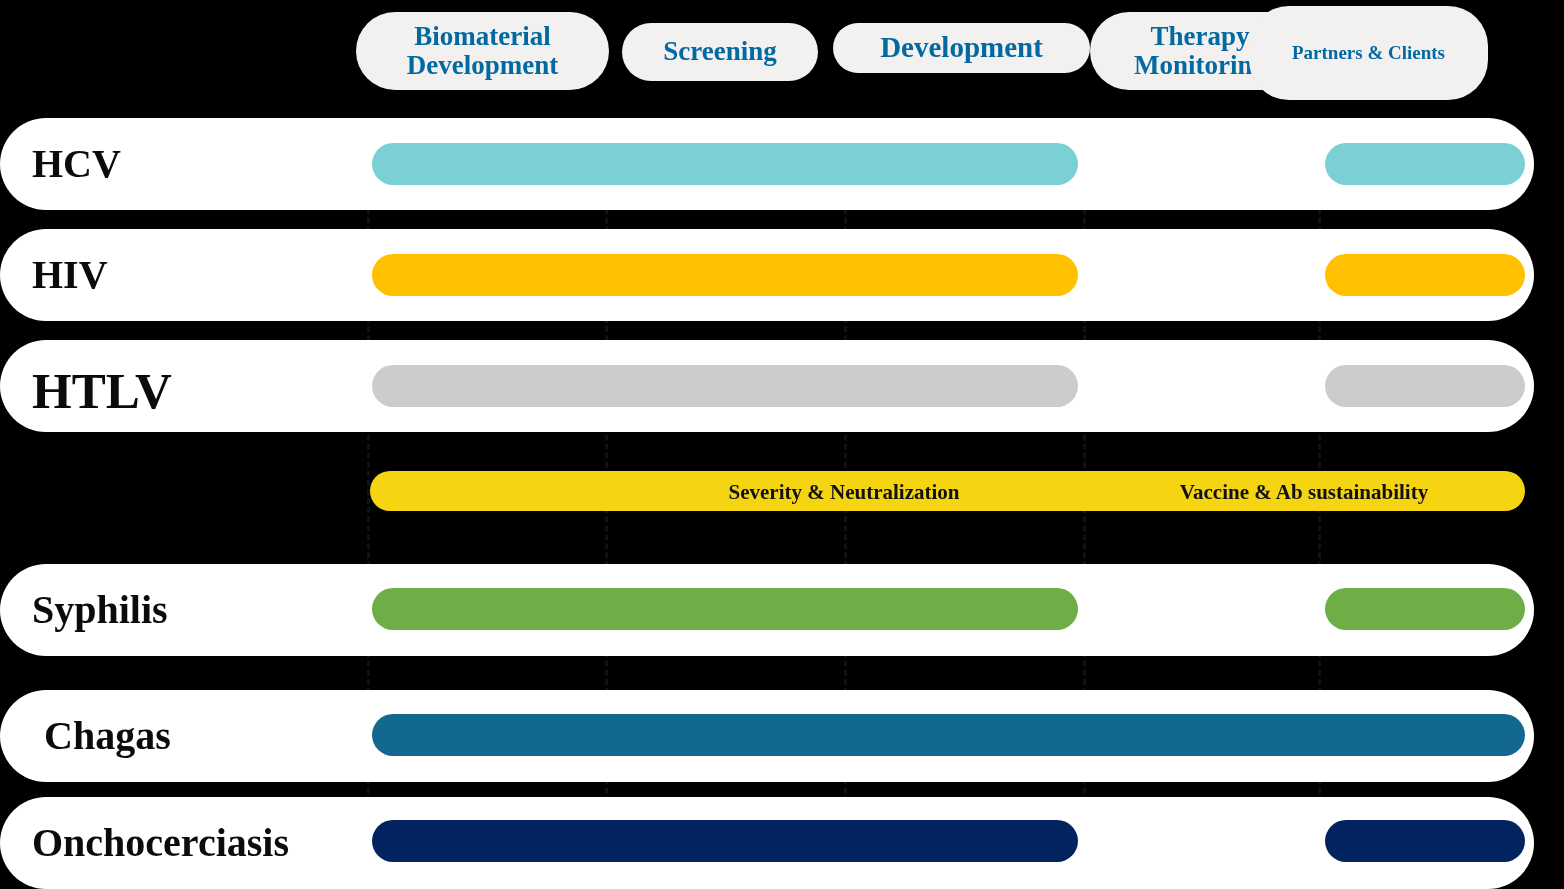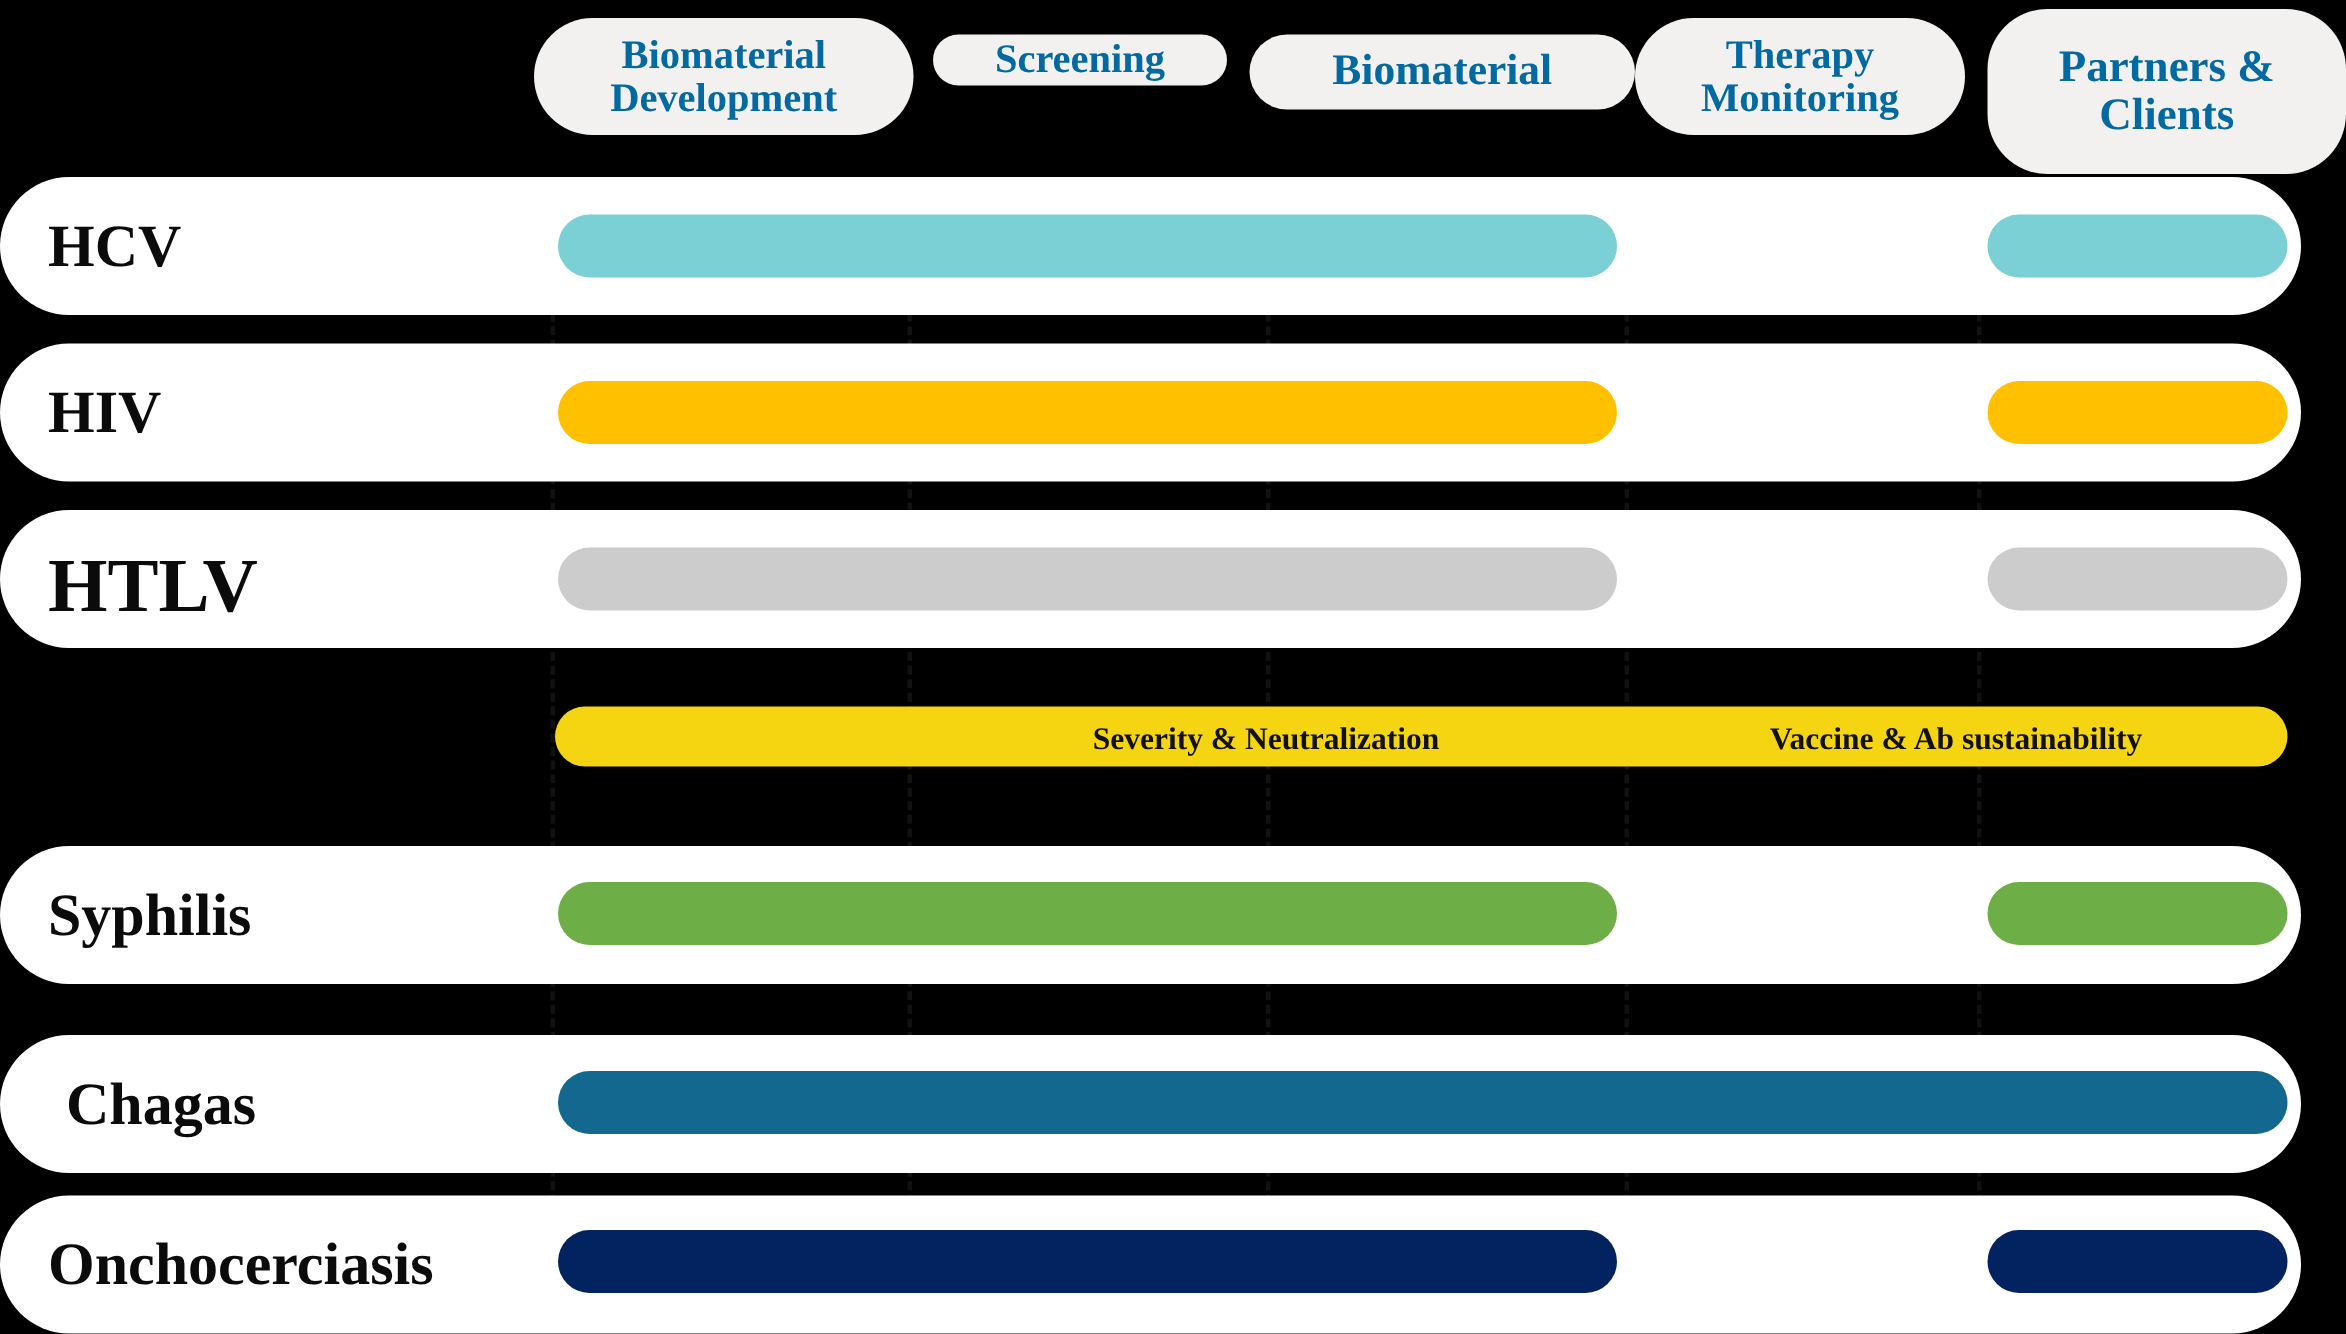--- a/index.html
+++ b/index.html
@@ -28,24 +28,24 @@
   .annot-text{position:absolute;font-weight:700;color:#111;white-space:nowrap;
               text-align:center;}
 </style>
 </head>
 <body>
 
 <div id="stage">
 
   <div id="headers">
       <div class="hdr" style="left: 356px; top: 12px; width: 253px; height: 78px; font-size: 27px;">Biomaterial Development</div>
-      <div class="hdr" style="left: 622px; top: 23px; width: 196px; height: 34px; font-size: 27px;">Screening</div>
-      <div class="hdr" style="left: 833px; top: 23px; width: 257px; height: 50px; font-size: 29px;">Biomaterial</div>
+      <div class="hdr" style="left: 622px; top: 23px; width: 196px; height: 58px; font-size: 27px;">Screening</div>
+      <div class="hdr" style="left: 833px; top: 23px; width: 257px; height: 50px; font-size: 29px;">Development</div>
       <div class="hdr" style="left: 1090px; top: 12px; width: 220px; height: 78px; font-size: 27px;">Therapy Monitoring</div>
-      <div class="hdr" style="left: 1325px; top: 6px; width: 239px; height: 110px; font-size: 30px;">Partners &amp; Clients</div>
+      <div class="hdr" style="left: 1249px; top: 6px; width: 239px; height: 94px; font-size: 19px;">Partners &amp; Clients</div>
     </div>
 
   <div id="dividers">
       <div class="vline" style="left: 367px; top: 118px; height: 766px;"></div>
       <div class="vline" style="left: 605px; top: 118px; height: 766px;"></div>
       <div class="vline" style="left: 844px; top: 118px; height: 766px;"></div>
       <div class="vline" style="left: 1083px; top: 118px; height: 766px;"></div>
       <div class="vline" style="left: 1318px; top: 118px; height: 766px;"></div>
     </div>
 

